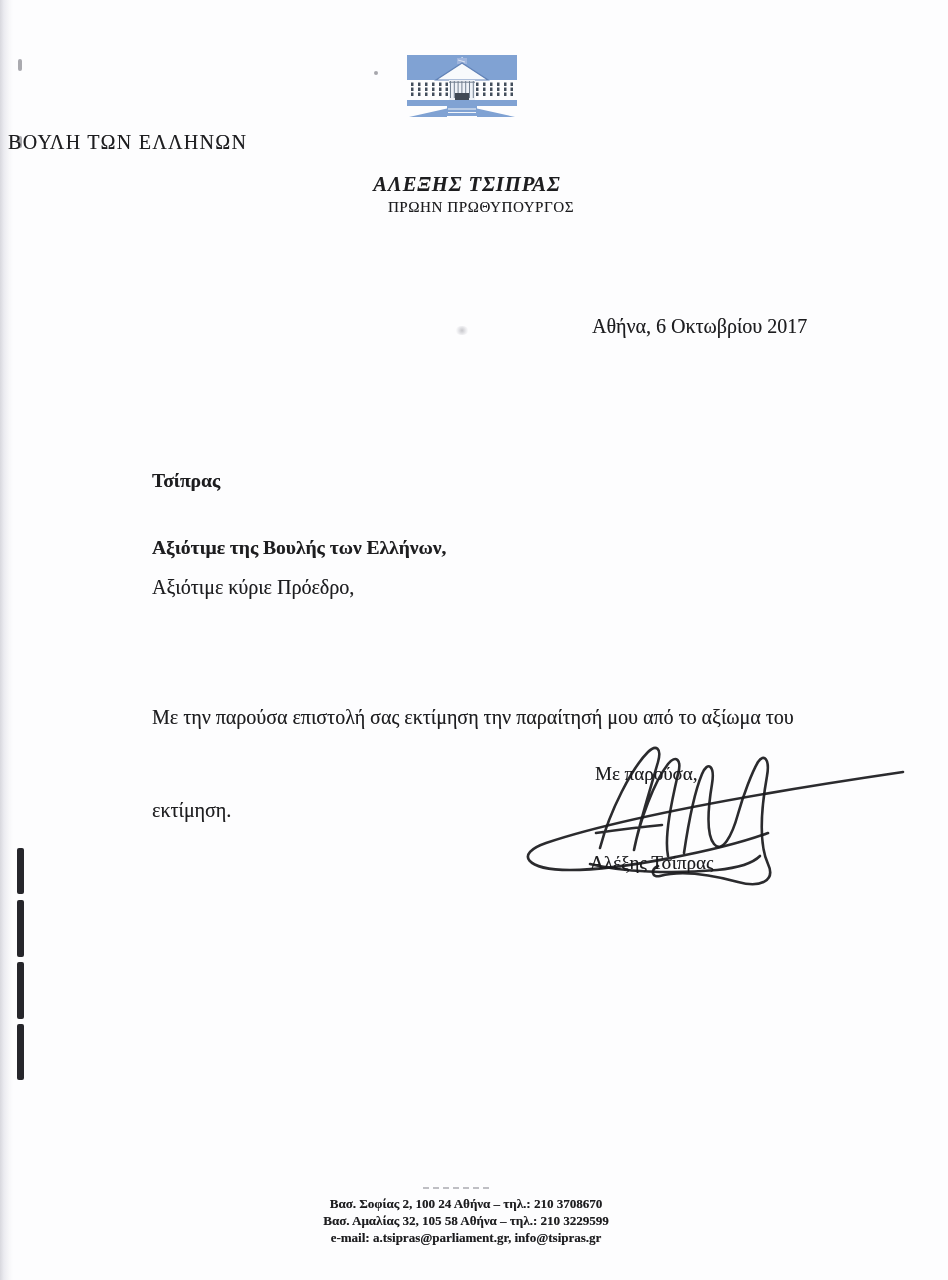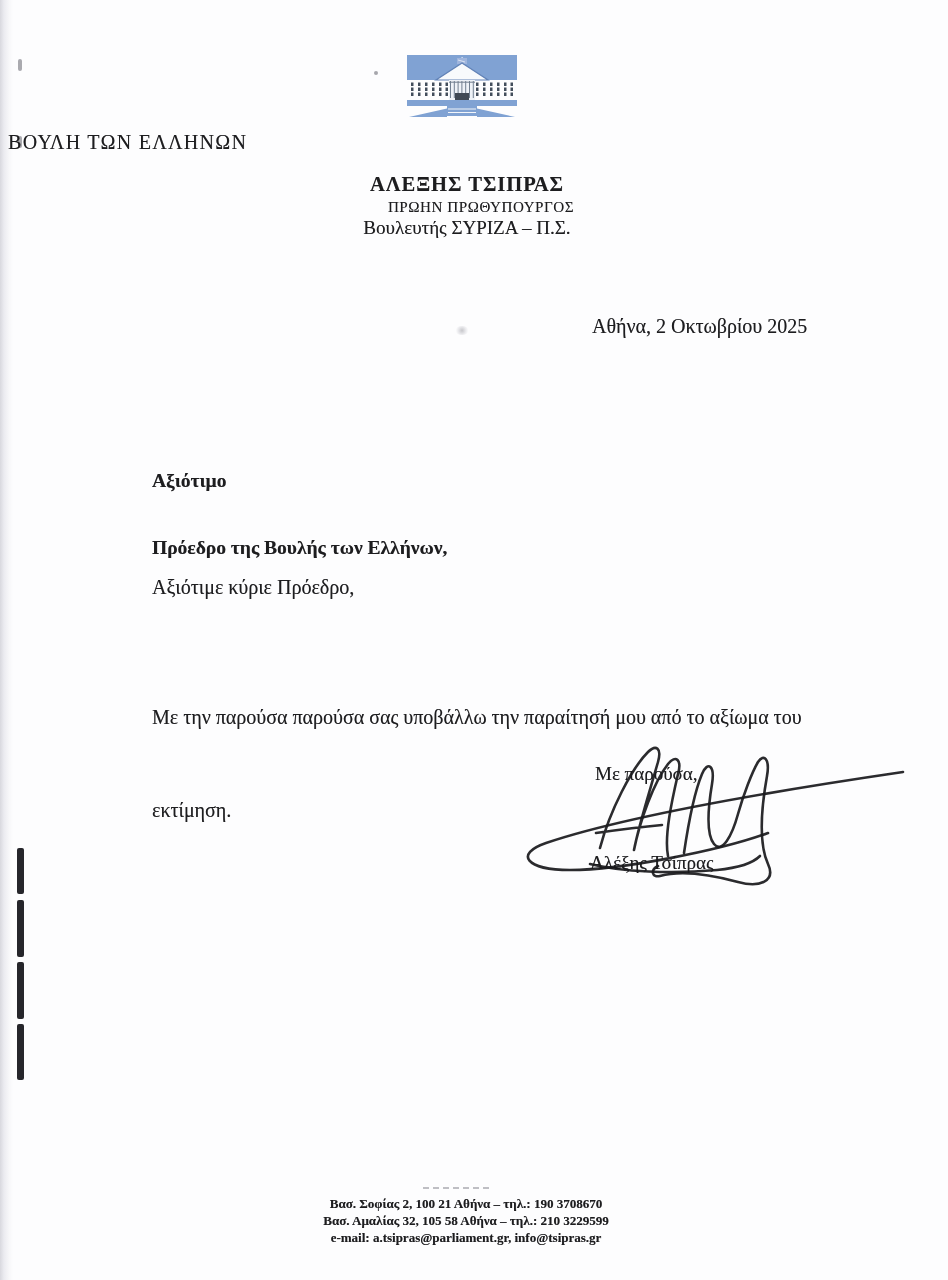--- a/index.html
+++ b/index.html
@@ -21,21 +21,21 @@
   .mark1{top:59px;} .mark2{top:136px;}
   .speck-logo{position:absolute;left:374px;top:71px;width:4px;height:4px;background:#97979e;border-radius:50%;opacity:.85;}
   .smudge-date{position:absolute;left:455px;top:326px;width:14px;height:9px;border-radius:50%;
     background:radial-gradient(circle,#9b9ba2 0%,#d9d9de 45%,rgba(255,255,255,0) 75%);opacity:.55;}
   .footer-dashes{position:absolute;left:423px;top:1187px;width:68px;height:2px;opacity:.65;
     background:repeating-linear-gradient(90deg,#9d9da4 0 6px,transparent 6px 10px);}
 
   
   .logo{position:absolute;left:407px;top:55px;filter:blur(0.35px);opacity:.96;}
   .lh-title{left:8px;top:131px;width:934px;text-align:left;font-size:20px;letter-spacing:1.3px;}
-  .lh-name{left:0;top:173px;width:934px;text-align:center;font-size:20.5px;font-weight:bold;letter-spacing:1px;}
+  .lh-name{left:0;top:173px;width:934px;text-align:center;font-size:20.5px;font-weight:bold;letter-spacing:1px;font-style:italic;}
   .lh-sub{left:0;top:199px;width:934px;text-align:center;font-size:15px;letter-spacing:0.6px;margin-left:14px;}
   .lh-party{left:0;top:217px;width:934px;text-align:center;font-size:19px;}
 
   .date{left:592px;top:315px;font-size:20px;}
 
   .recipient{left:152px;top:425px;font-size:19.5px;font-weight:bold;line-height:22.4px;}
   .salutation{left:152px;top:576px;font-size:20px;}
   .body-par{left:152px;top:640px;font-size:20px;line-height:31px;}
 
   .valediction{left:595px;top:763px;font-size:19px;}
@@ -124,32 +124,31 @@
     <rect x="40" y="51" width="30" height="10" fill="#7b9fd2"></rect>
     <line x1="41" y1="54" x2="69" y2="54" stroke="#f2f5fa" stroke-width="1"></line>
     <line x1="41" y1="57.5" x2="69" y2="57.5" stroke="#f2f5fa" stroke-width="1"></line>
     <polygon points="2,62 40,53.5 40,62" fill="#7b9fd2"></polygon>
     <polygon points="70,53.5 108,62 70,62" fill="#7b9fd2"></polygon>
   </svg>
 
   <div class="txt lh-title">ΒΟΥΛΗ ΤΩΝ ΕΛΛΗΝΩΝ</div>
   <div class="txt lh-name">ΑΛΕΞΗΣ ΤΣΙΠΡΑΣ</div>
   <div class="txt lh-sub">ΠΡΩΗΝ ΠΡΩΘΥΠΟΥΡΓΟΣ</div>
-  <div class="txt lh-party">Βουλευτής ΣΥΡΙΖΑ – Π.Σ.</div>
 
-  <div class="txt date">Αθήνα, 2 Οκτωβρίου 2025</div>
+  <div class="txt date">Αθήνα, 6 Οκτωβρίου 2017</div>
 
   <div class="txt recipient">
-    <div>Αξιότιμο</div>
-    <div>Πρόεδρο της Βουλής των Ελλήνων,</div>
+    <div>Τσίπρας</div>
+    <div>Αξιότιμε της Βουλής των Ελλήνων,</div>
   </div>
 
   <div class="txt salutation">Αξιότιμε κύριε Πρόεδρο,</div>
   <div class="txt body-par">
-    <div>Με την παρούσα παρούσα σας υποβάλλω την παραίτησή μου από το αξίωμα του</div>
+    <div>Με την παρούσα επιστολή σας εκτίμηση την παραίτησή μου από το αξίωμα του</div>
     <div>εκτίμηση.</div>
   </div>
 
   <div class="txt valediction">Με παρούσα,</div>
   <svg class="signature" width="398" height="152" viewBox="0 0 398 152">
 
     <path d="M 256 95 C 210 112, 110 132, 58 132 C 14 132, 2 116, 34 105 C 96 84, 200 62, 391 34"></path>
 
     <path d="M 88 110 C 98 72, 120 30, 136 14 C 144 6, 150 10, 146 24 C 138 52, 126 90, 122 112
              M 122 112 C 128 82, 142 44, 156 26 C 164 16, 170 22, 166 36 C 160 62, 152 98, 156 118
@@ -158,18 +157,18 @@
     <path d="M 172 115 C 176 88, 182 55, 190 36 C 196 22, 203 28, 200 46 C 196 70, 194 96, 202 106
              C 210 116, 220 98, 226 76 C 231 58, 240 34, 246 24 C 252 15, 258 21, 255 38
              C 250 66, 246 104, 256 126 C 264 143, 248 150, 226 144 C 200 137, 170 132, 148 138
              C 140 140, 138 132, 146 128"></path>
 
     <path d="M 78 126 C 110 134, 160 136, 205 132 C 225 130, 240 126, 248 118"></path>
   </svg>
   <div class="txt signer">Αλέξης Τσίπρας</div>
 
   <div class="txt footer">
-    <div>Βασ. Σοφίας 2, 100 21 Αθήνα – τηλ.: 190 3708670</div>
+    <div>Βασ. Σοφίας 2, 100 24 Αθήνα – τηλ.: 210 3708670</div>
     <div>Βασ. Αμαλίας 32, 105 58 Αθήνα – τηλ.: 210 3229599</div>
     <div>e-mail: a.tsipras@parliament.gr, info@tsipras.gr</div>
   </div>
 
 </div>
 
 </body></html>

